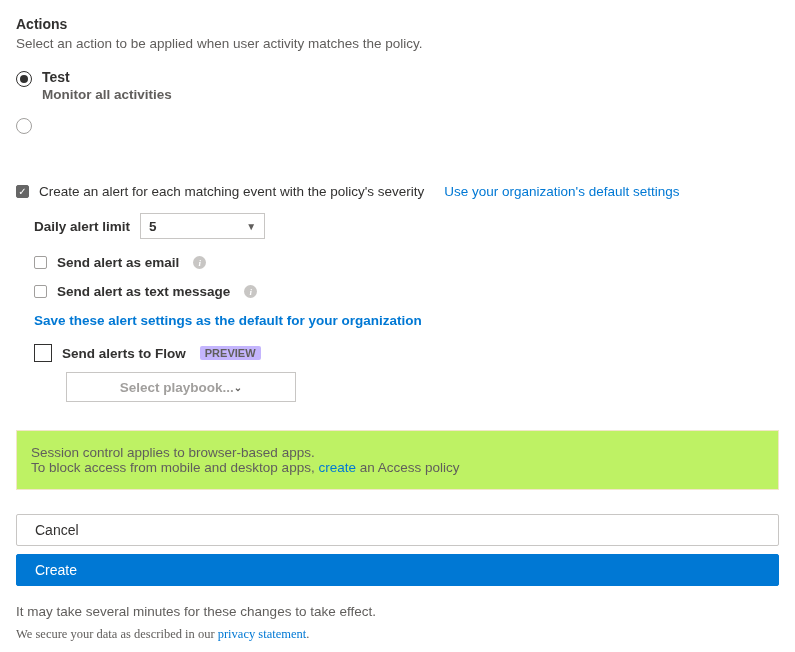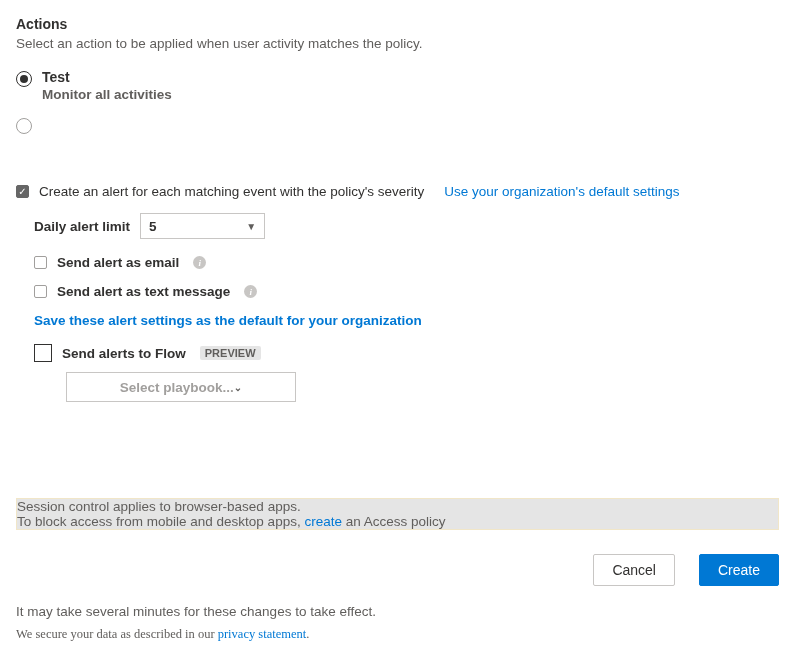--- a/index.html
+++ b/index.html
@@ -135,39 +135,41 @@
     color: #a19f9d;
     margin-left: 32px;
     margin-top: 6px;
     justify-content: center;
   }
   .chev {
     font-size: 10px;
     color: #605e5c;
   }
   .badge {
-    background: #e5e5e5;
+    background: #c4b5fd;
     color: #605e5c;
     font-size: 11px;
     padding: 1px 5px;
     border-radius: 2px;
     margin-left: 4px;
   }
   .banner {
-    background: #e5e5e5;
+    background: #bef264;
     border: 1px solid #f1e6c8;
-    margin-top: 96px;
+    padding: 14px;
+    margin-top: 28px;
     font-size: 13.5px;
     color: #605e5c;
   }
   .actions-row {
     margin-top: 24px;
     display: flex;
     justify-content: flex-end;
-    gap: 24px;
+    gap: 8px;
+    flex-direction: column;
   }
   .btn {
     height: 32px;
     padding: 0 18px;
     font-size: 14px;
     border-radius: 2px;
     cursor: pointer;
     display: inline-flex;
     align-items: center;
   }

